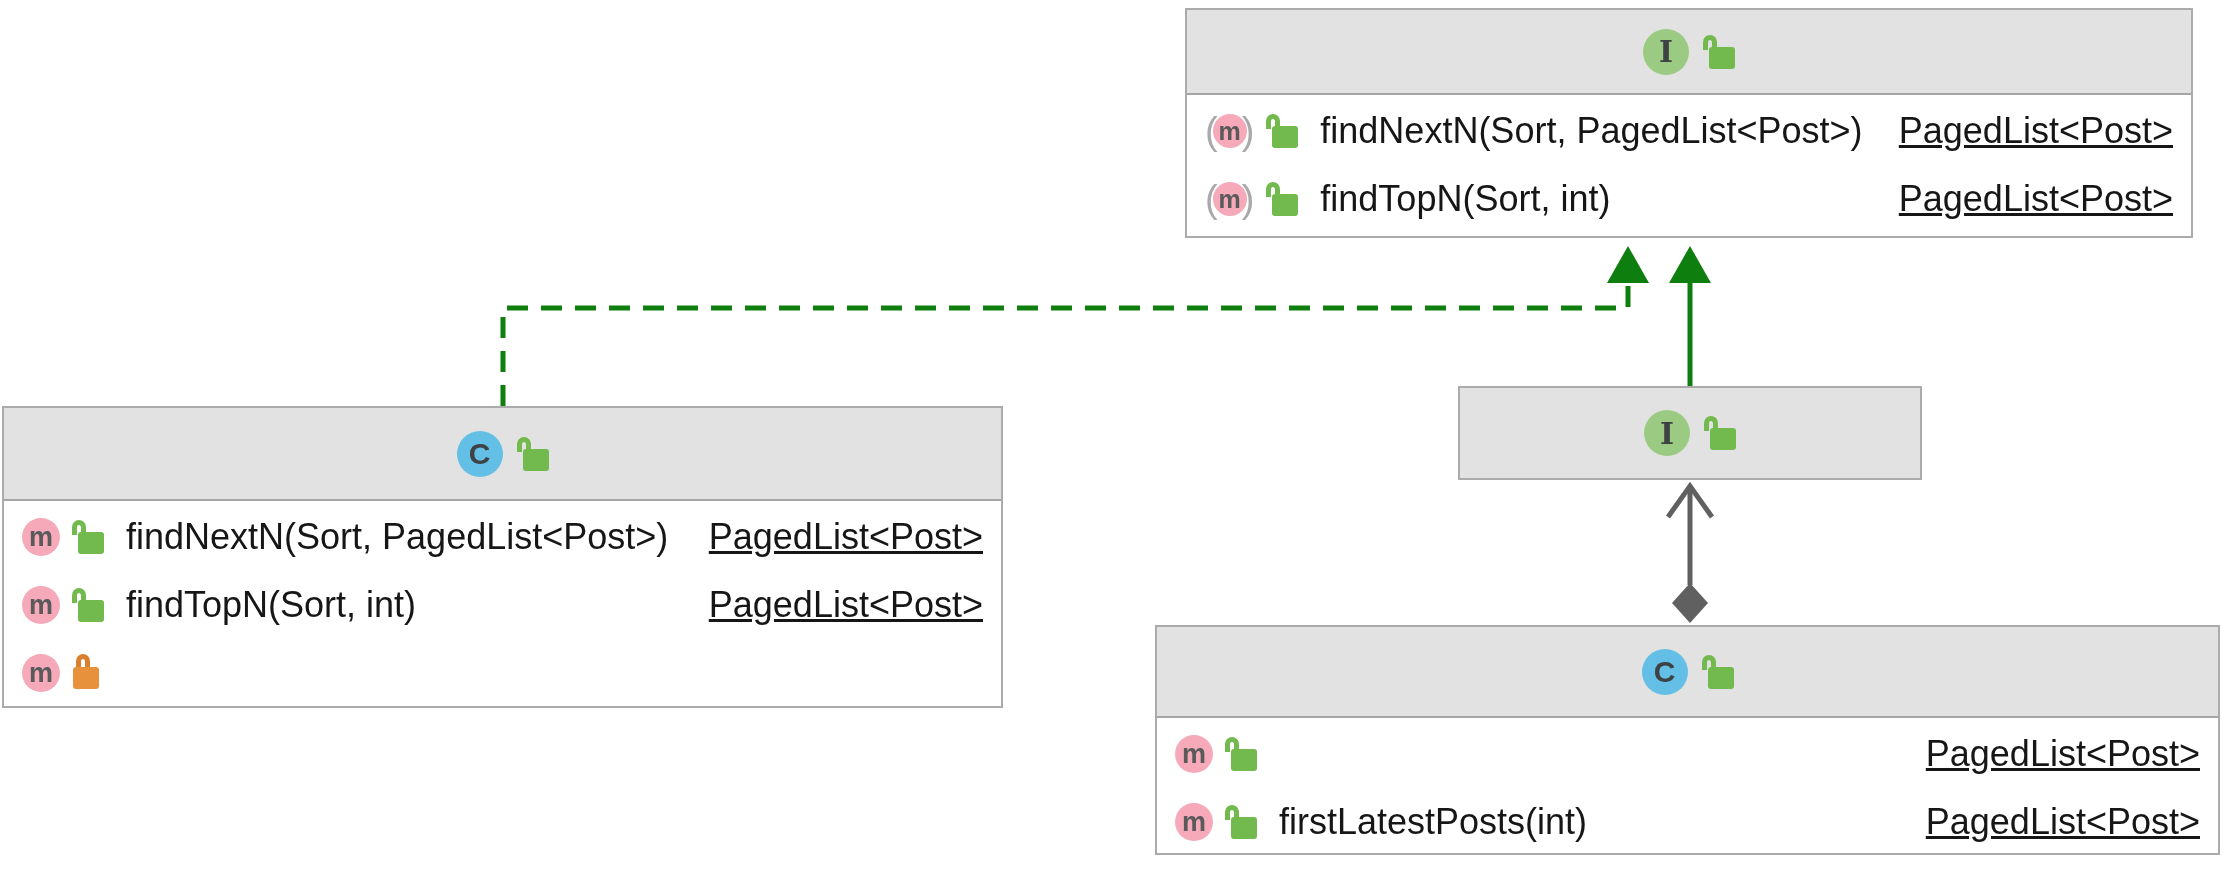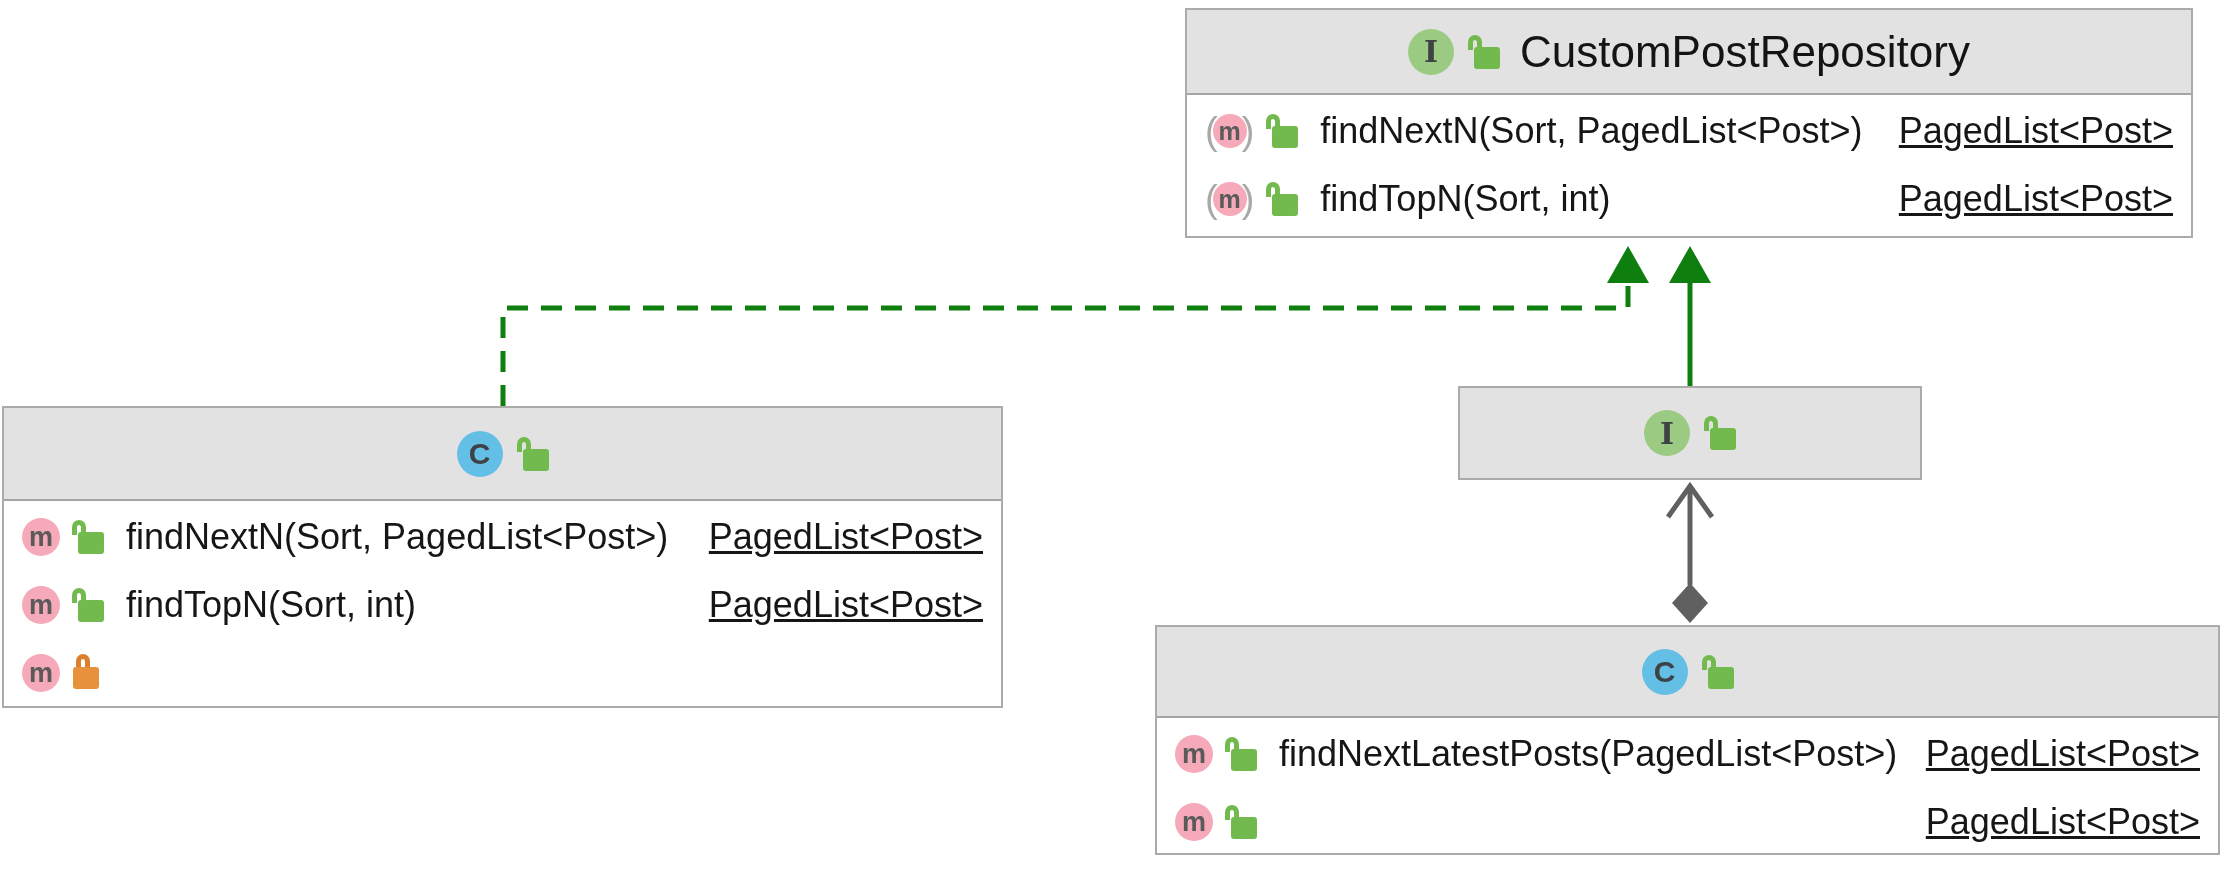--- a/index.html
+++ b/index.html
@@ -114,21 +114,20 @@
 
   <div class="node" style="left:1185px;top:8px;width:1008px;height:230px;">
     <div class="node-header" style="height:85px;">
       <span class="kind-icon interface">
         <span>I</span>
       </span>
       <span class="lock">
           <span class="shackle"></span>
           <span class="body"></span>
         </span>
-      <span class="node-title">CustomPostRepository</span>
     </div>
     <div class="node-body">
       <div class="member-row">
         <span class="m-wrap abstract">
           <span class="paren open">(</span>
           <span class="m-icon">m</span>
           <span class="paren close">)</span>
         </span>
         <span class="lock">
             <span class="shackle"></span>
@@ -222,29 +221,29 @@
     </div>
     <div class="node-body">
       <div class="member-row">
         <span class="m-wrap">
           <span class="m-icon">m</span>
         </span>
         <span class="lock">
             <span class="shackle"></span>
             <span class="body"></span>
           </span>
-        <span class="sig">findNextLatestPosts(PagedList&lt;Post&gt;)</span>
-        <span class="ret">PagedList&lt;Post&gt;</span>
-      </div>
-      <div class="member-row">
-        <span class="m-wrap">
-          <span class="m-icon">m</span>
-        </span>
-        <span class="lock">
-            <span class="shackle"></span>
-            <span class="body"></span>
-          </span>
+        <span class="ret">PagedList&lt;Post&gt;</span>
+      </div>
+      <div class="member-row">
+        <span class="m-wrap">
+          <span class="m-icon">m</span>
+        </span>
+        <span class="lock">
+            <span class="shackle"></span>
+            <span class="body"></span>
+          </span>
+        <span class="sig">firstLatestPosts(int)</span>
         <span class="ret">PagedList&lt;Post&gt;</span>
       </div>
     </div>
   </div>
 
 </div>
 
 </body></html>

